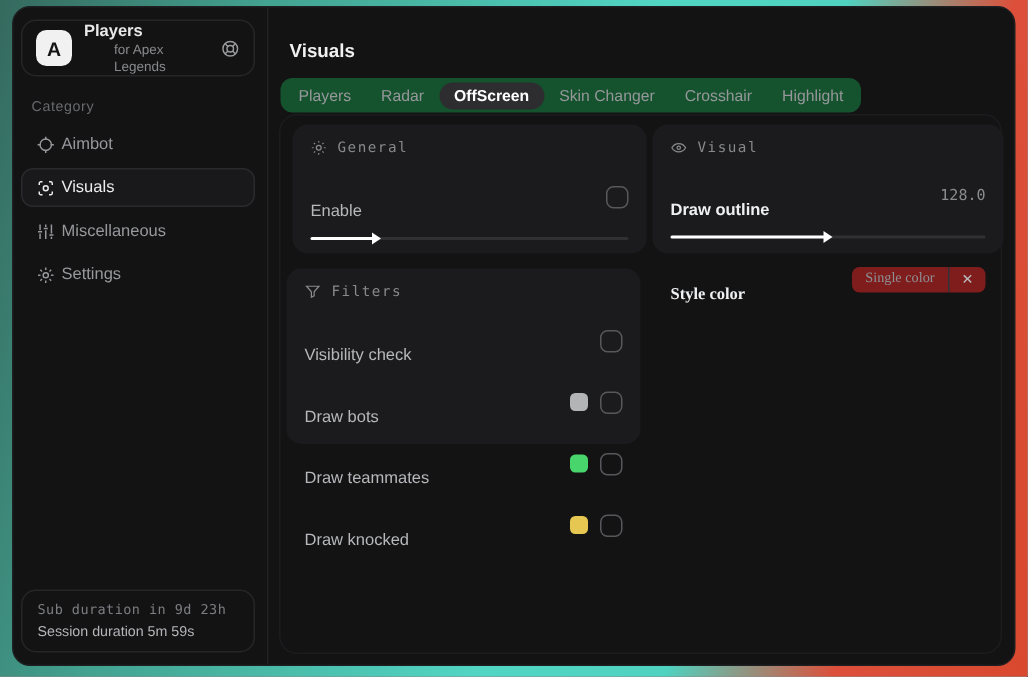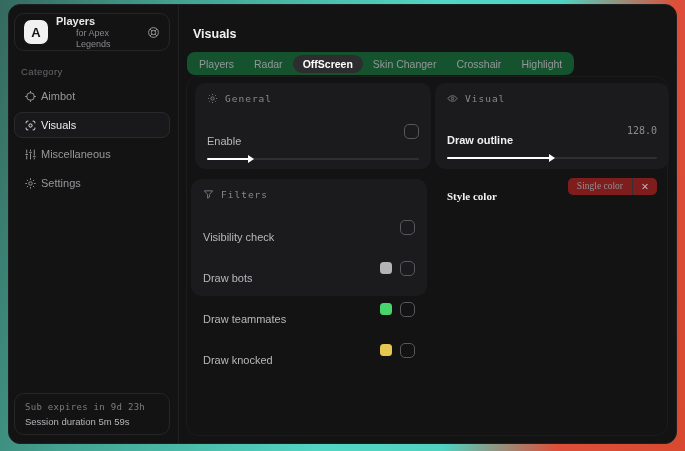--- a/index.html
+++ b/index.html
@@ -139,21 +139,21 @@
           <svg width="13" height="13" viewBox="0 0 24 24" fill="none" stroke="currentColor" stroke-width="1.8">
             <circle cx="12" cy="12" r="3.2"></circle>
             <path d="M12 2.5v3M12 18.5v3M2.5 12h3M18.5 12h3M5.3 5.3l2.1 2.1M16.6 16.6l2.1 2.1M18.7 5.3l-2.1 2.1M7.4 16.6l-2.1 2.1"></path>
           </svg>
         </span>
         <span>Settings</span>
       </div>
     </div>
 
     <div class="footer-card">
-      <div class="footer-line1">Sub expires in 9d 23h</div>
+      <div class="footer-line1">Sub duration in 9d 23h</div>
       <div class="footer-line2">Session duration 5m 59s</div>
     </div>
   </div>
 
   <div class="main">
     <div class="page-title">Visuals</div>
 
     <div class="tabbar">
       <span class="tab">Players</span>
       <span class="tab">Radar</span>

